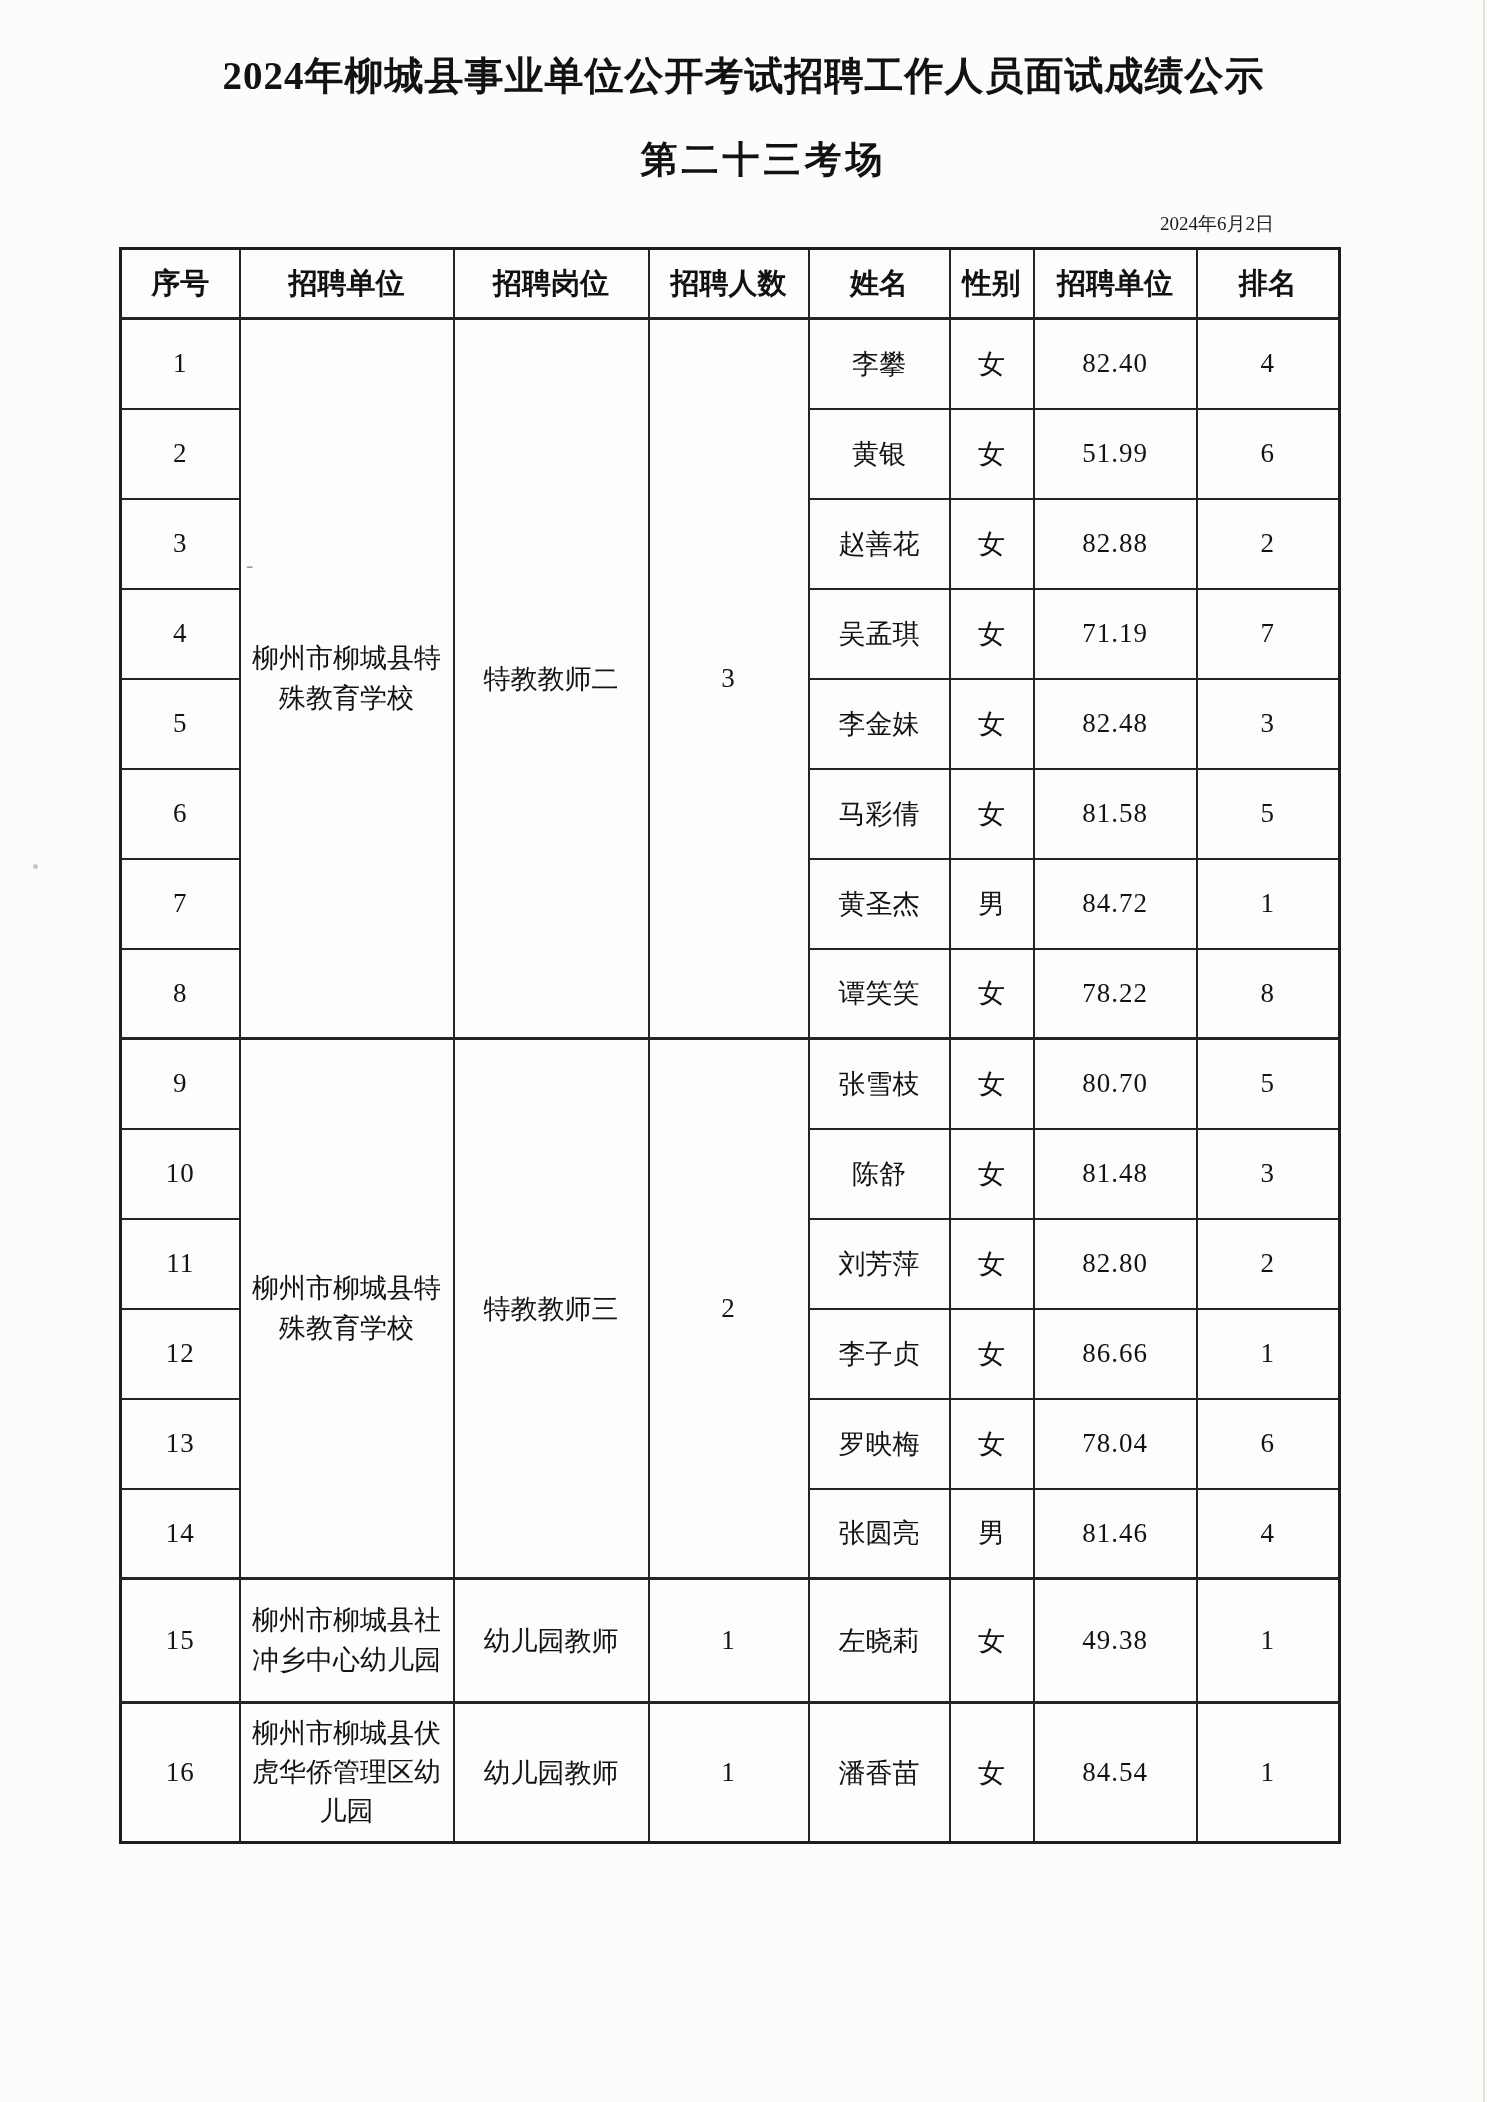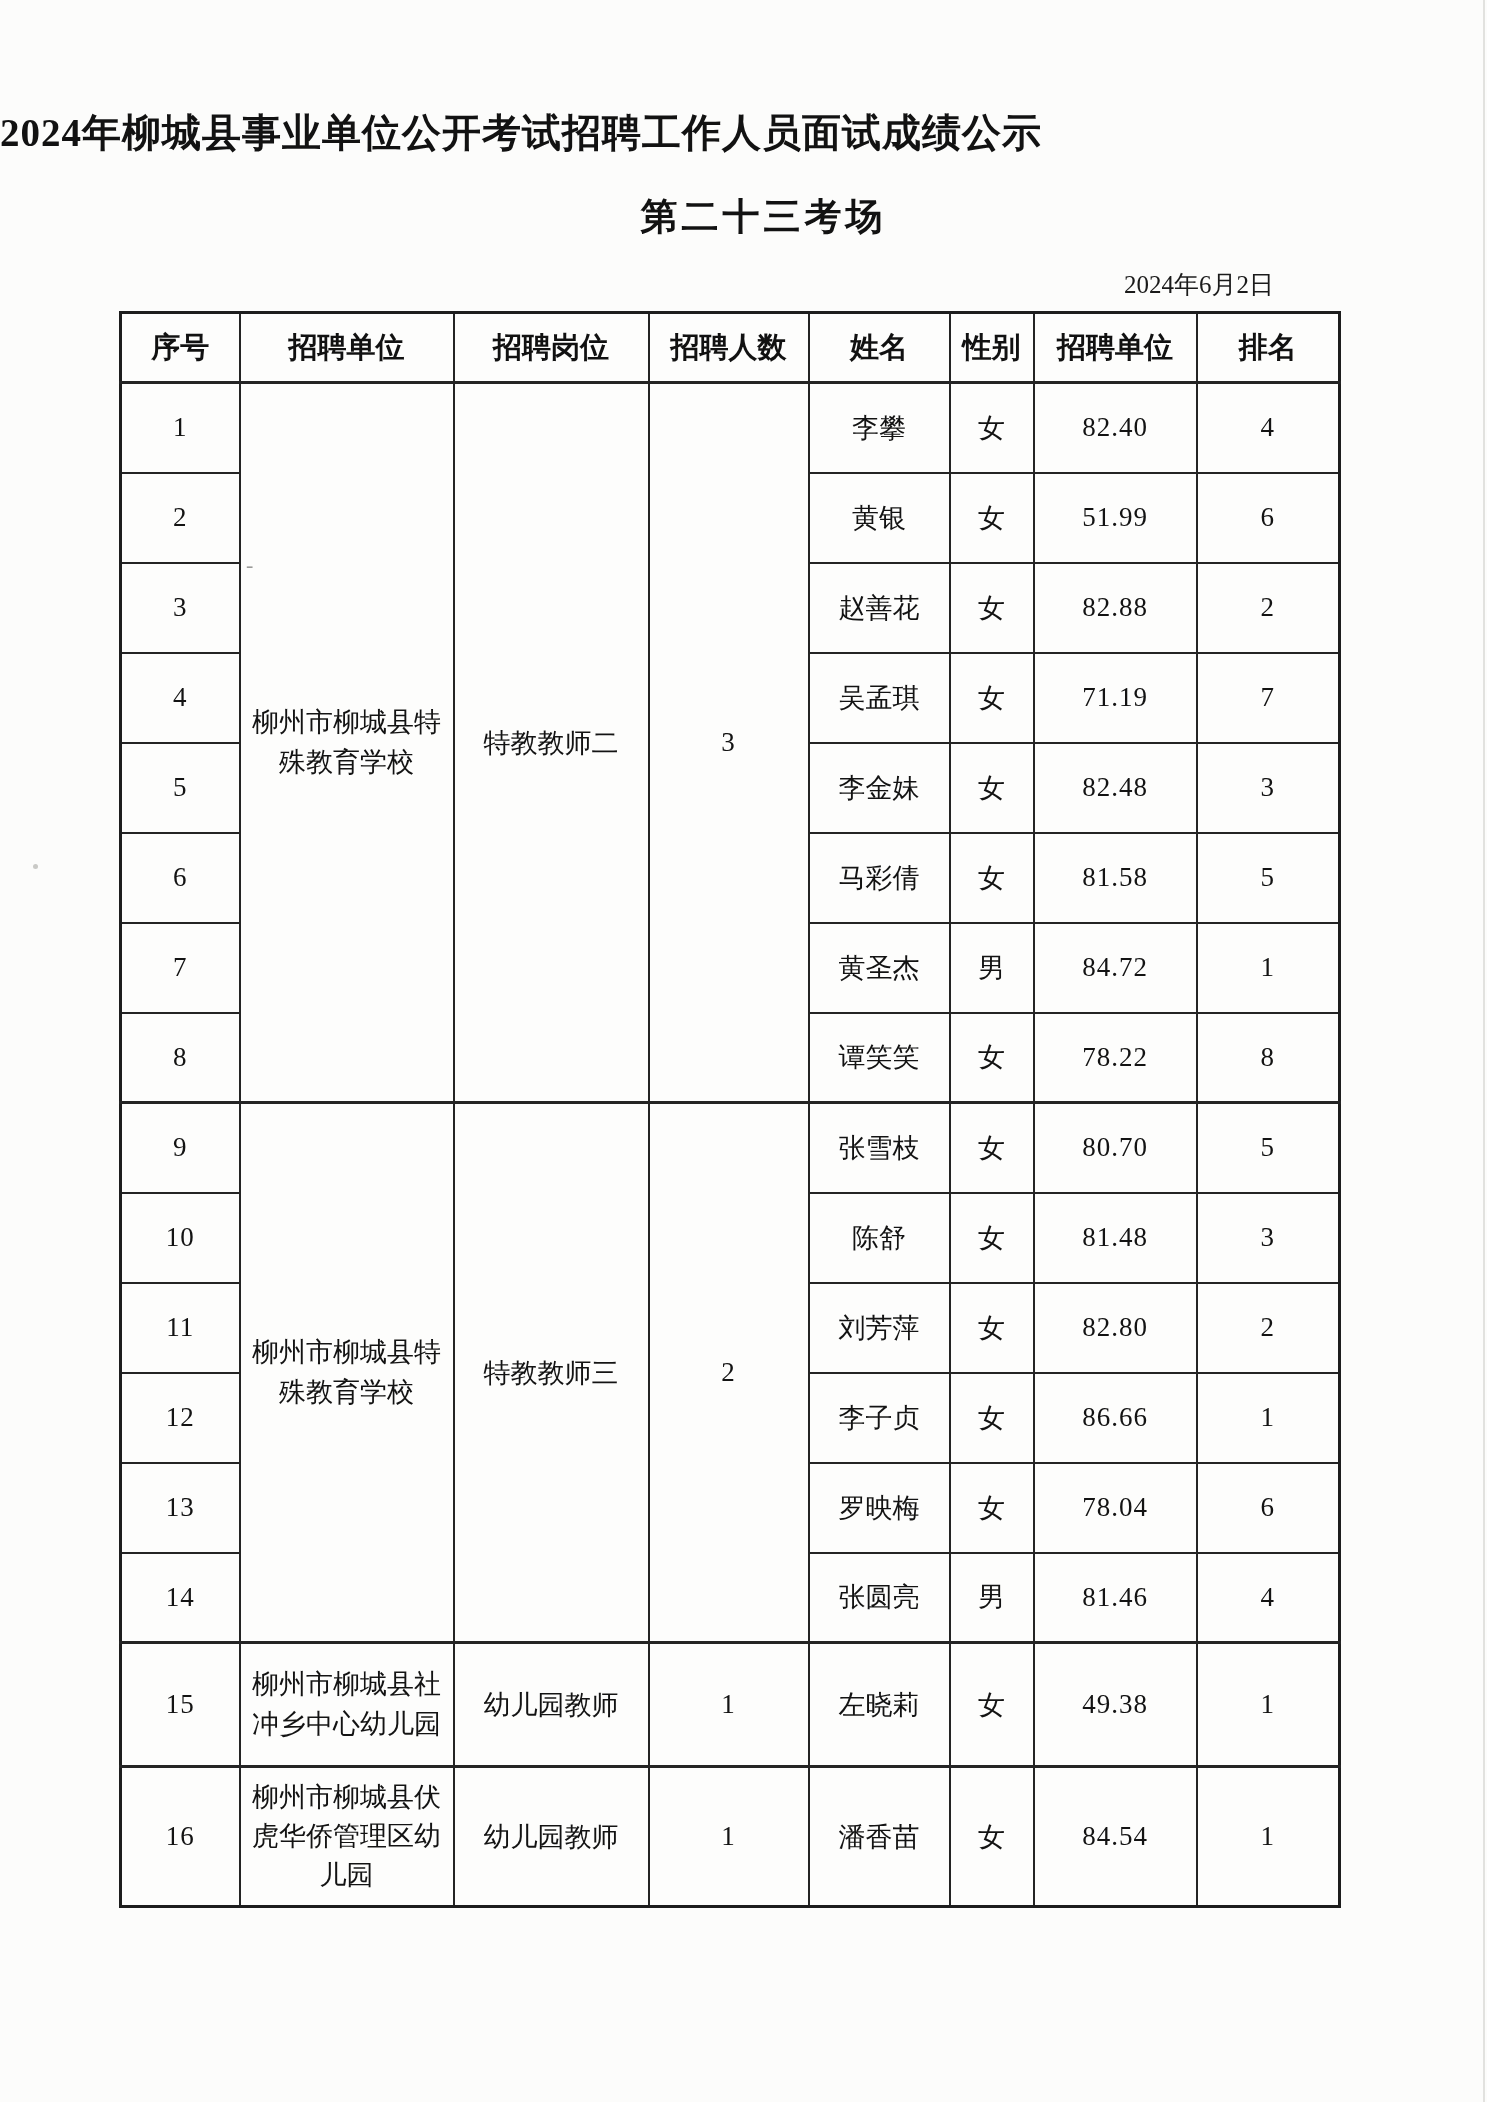--- a/index.html
+++ b/index.html
@@ -9,43 +9,43 @@
     font-family: "Liberation Serif", serif;
   }
   .page {
     position: relative;
     width: 1487px; height: 2102px;
     background: #fcfcfb;
     color: #161616;
     overflow: hidden;
   }
   .doc-title {
-    padding-top: 106px;
-    text-align: left;
+    padding-top: 49px;
+    text-align: center;
     font-size: 39px;
     font-weight: bold;
     letter-spacing: 1px;
     color: #121212;
   }
   .doc-subtitle {
     margin-top: 32px;
     text-align: center;
     font-size: 37px;
     font-weight: bold;
     letter-spacing: 4px;
     color: #121212;
     padding-left: 40px;
   }
   .date-line {
     width: 1219px;
     margin: 26px 0 10px 119px;
     text-align: right;
     padding-right: 64px;
     box-sizing: border-box;
-    font-size: 25px;
+    font-size: 19px;
     color: #1a1a1a;
   }
   table.score-table {
     border-collapse: collapse;
     table-layout: fixed;
     margin-left: 119px;
     width: 1219px;
     background: #fdfdfc;
     padding-left: 6px;
   }

